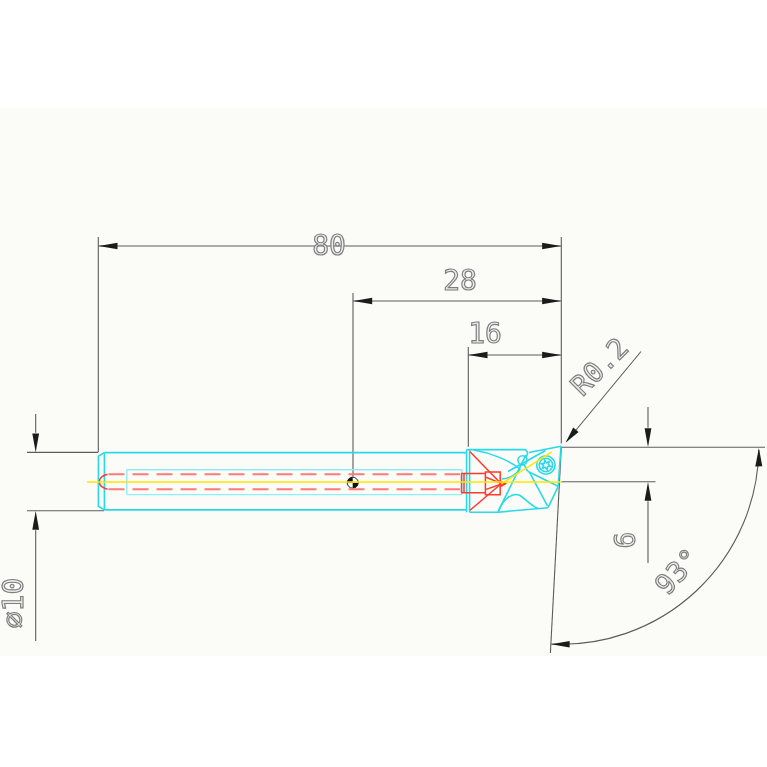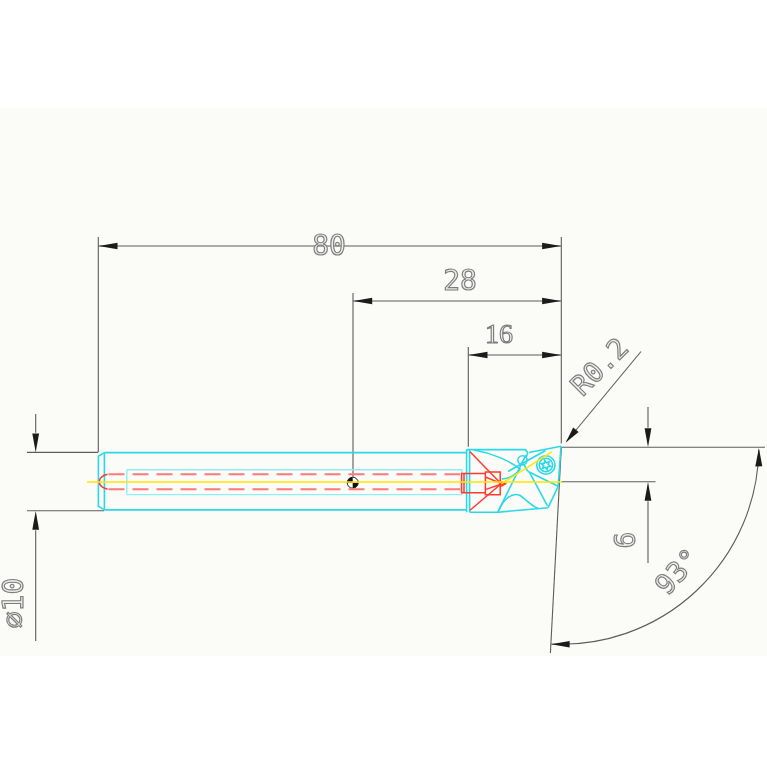--- a/index.html
+++ b/index.html
@@ -140,21 +140,21 @@
       <path d="M87,482 H562.2"></path>
       <path d="M501.2,483.8 L551.8,451.9"></path>
     </g>
   </svg>
 
 
   <div class="dim" style="left:329px;top:224px;margin-top:22px;">80</div>
 
   <div class="dim" style="left:460px;top:281px;">28</div>
 
-  <div class="dim" style="left:499px;top:334px;font-family:Liberation Serif, serif;">16</div>
+  <div class="dim" style="left:485px;top:334px;">16</div>
 
   <div class="dim r45" style="left:600px;top:367px;">R0.2</div>
 
   <div class="dim r90" style="left:626px;top:540px;">6</div>
 
   <div class="dim r47" style="left:678px;top:572px;">93°</div>
 
   <div class="dim r90" style="left:14px;top:603px;">∅10</div>
 </div>
 

